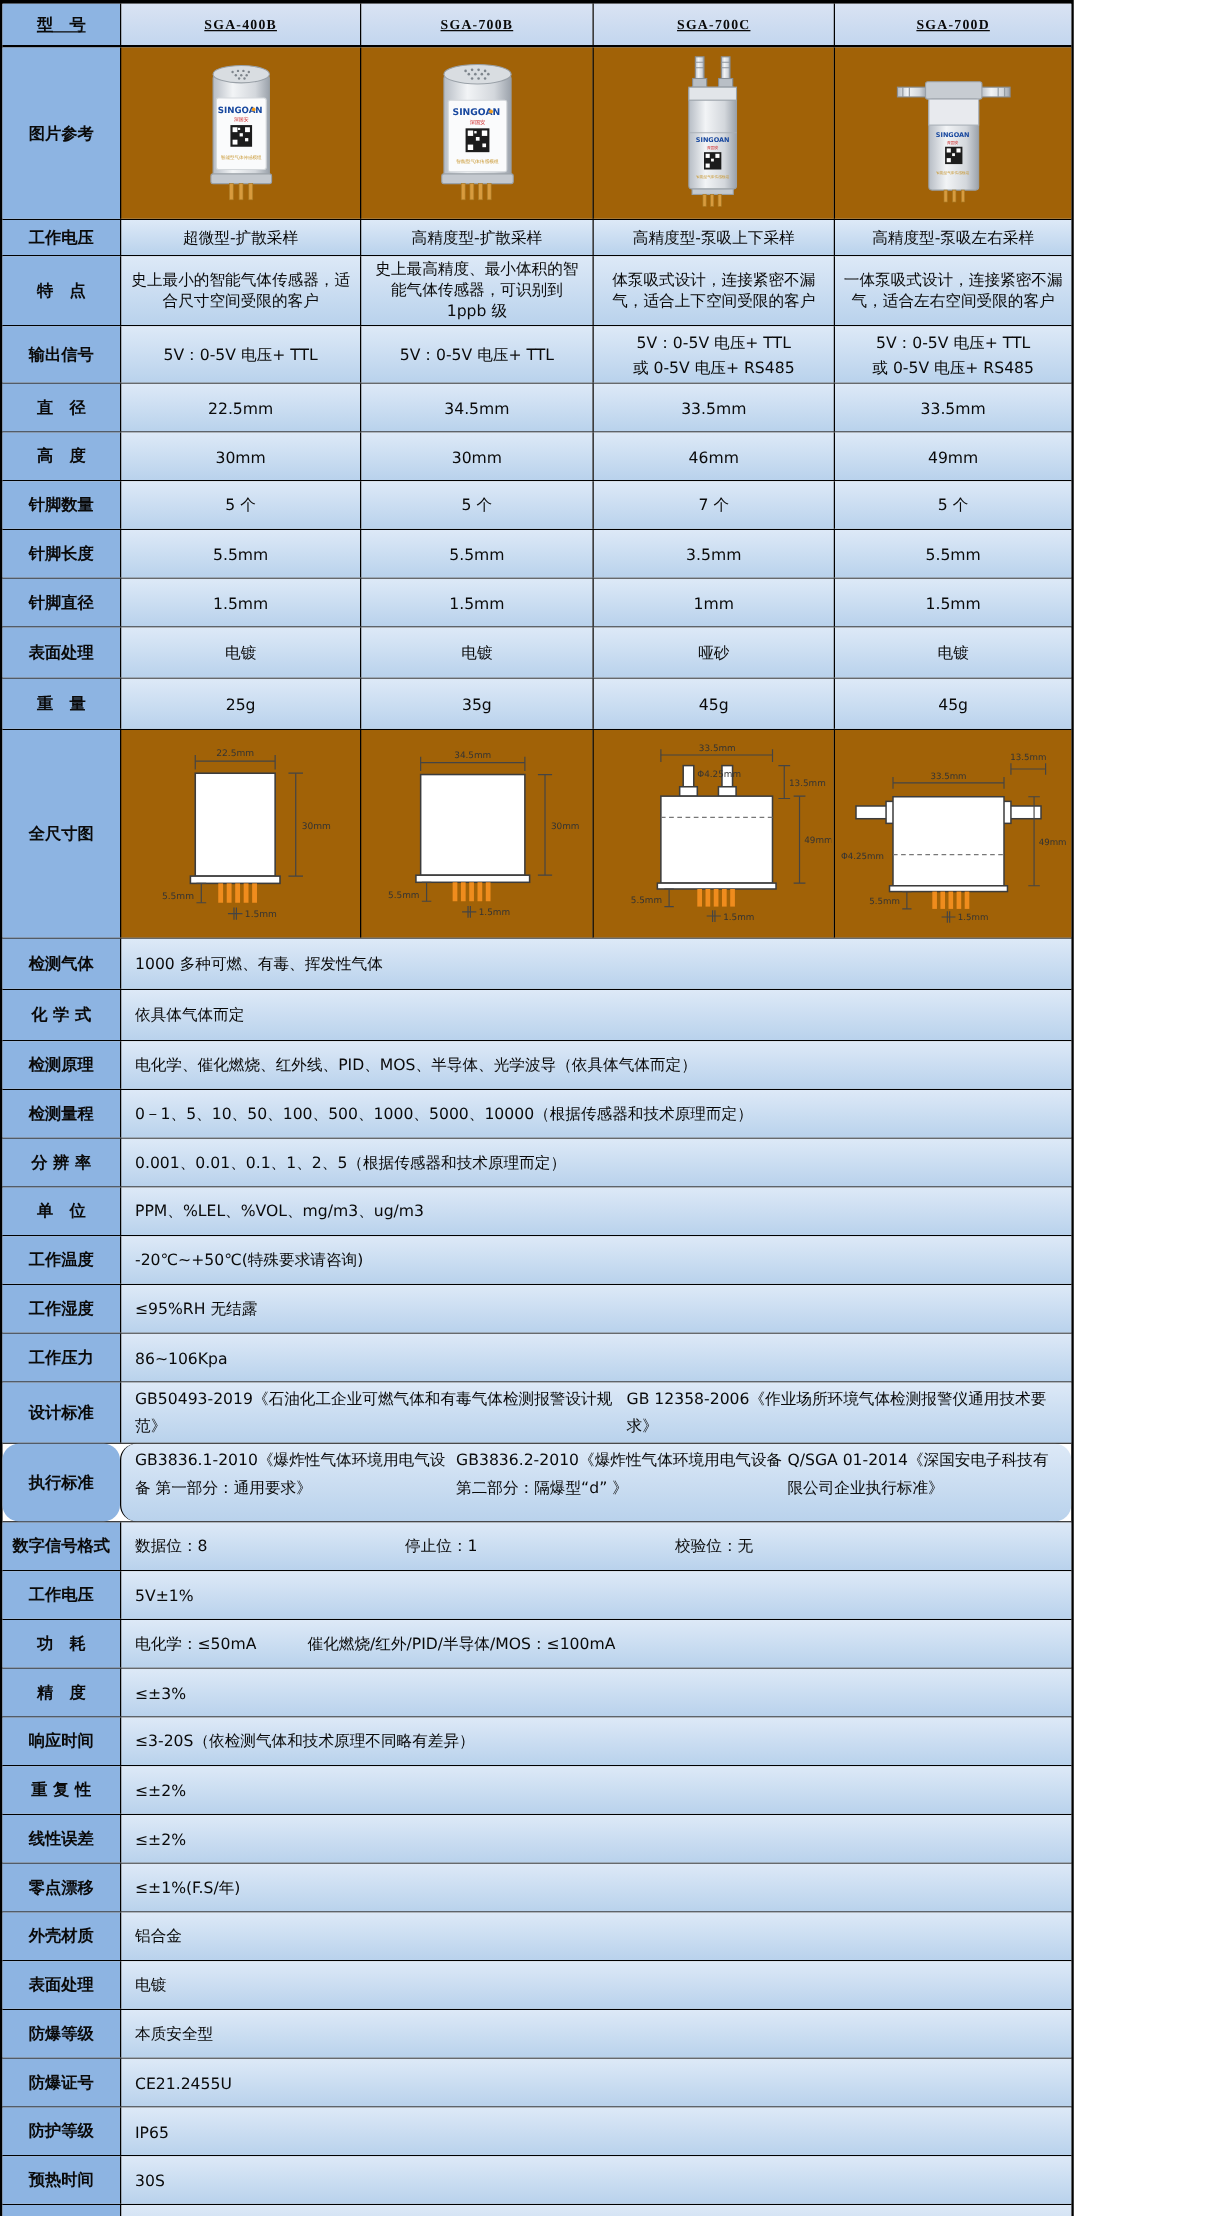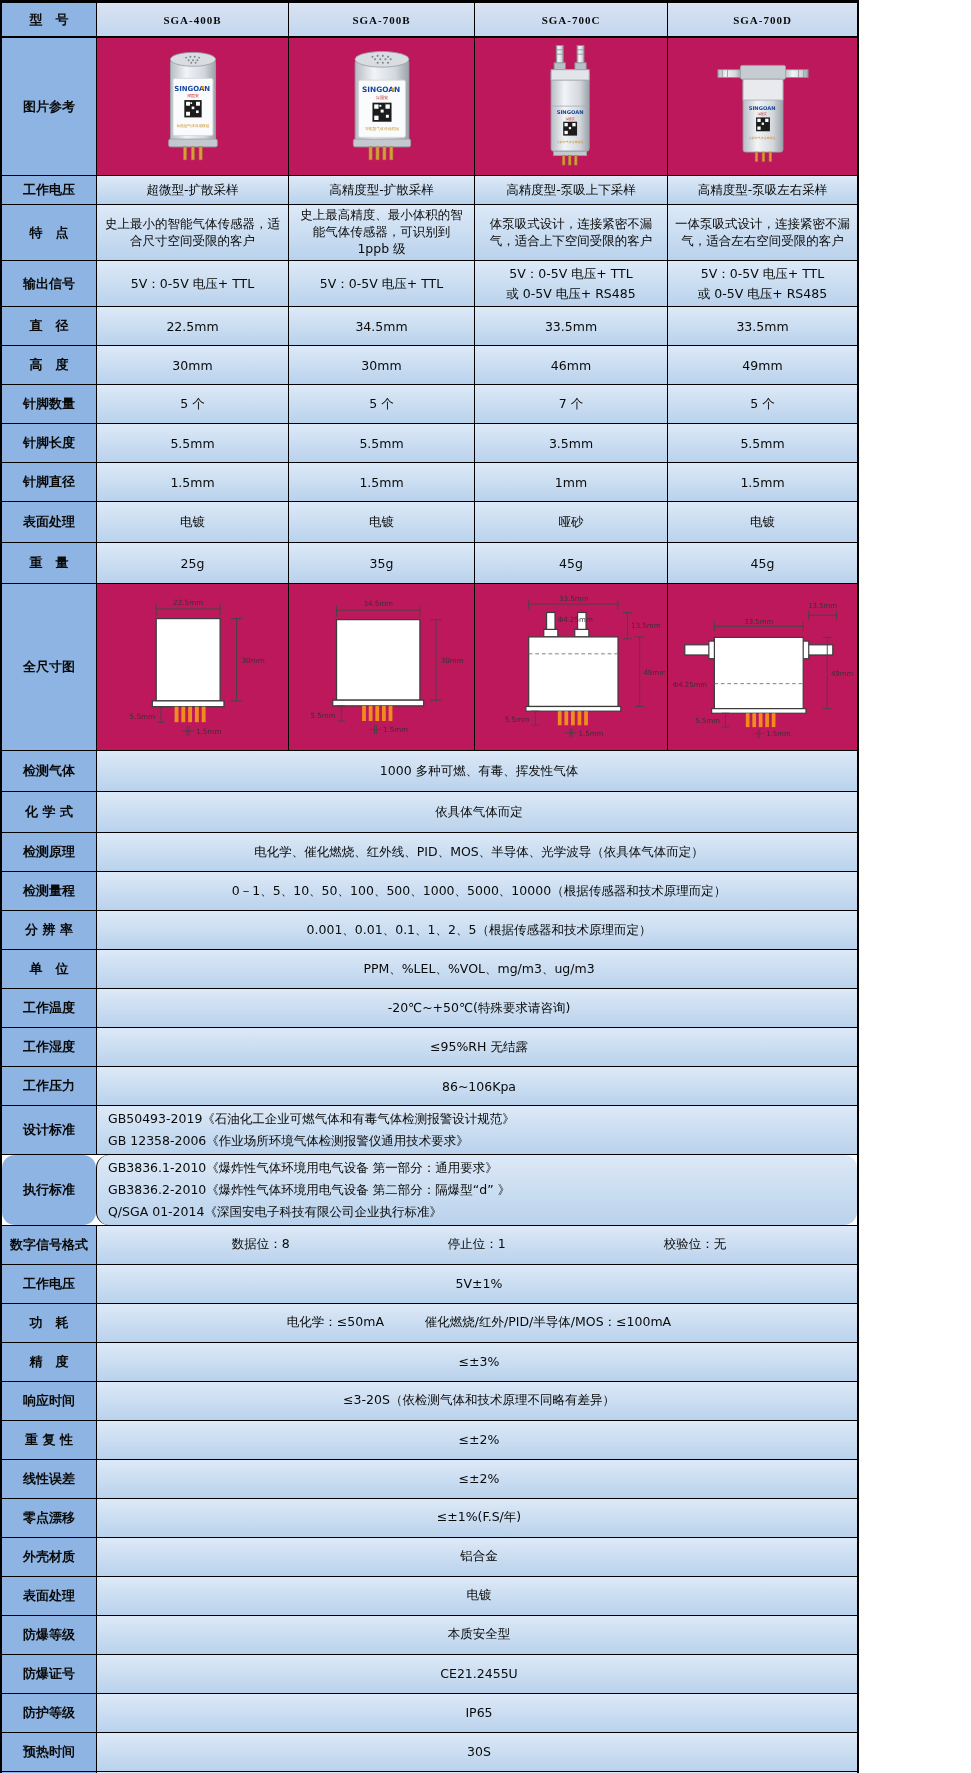--- a/index.html
+++ b/index.html
@@ -6,27 +6,27 @@
   body{width:971px;font-family:"DejaVu Sans","Liberation Sans",sans-serif;color:#0a0a0a;}
   .spec-table{width:859px;border:2px solid #000;border-top-width:3px;box-sizing:border-box;}
   .row{display:grid;grid-template-columns:94px 192px 186px 193px 190px;border-bottom:1px solid #000;}
   .row-full{display:grid;grid-template-columns:94px 1fr;border-bottom:1px solid #000;}
   .row:last-child,.row-full:last-child{border-bottom:none;}
   .row-header{border-bottom:2px solid #000;}
   .label-cell{background:#8db4e2;display:flex;align-items:center;justify-content:center;
     font-weight:bold;font-size:13px;text-align:center;padding:2px 3px;box-sizing:border-box;}
   .cell{background:linear-gradient(#dde9f7,#b9d2ec);display:flex;align-items:center;justify-content:center;
     text-align:center;font-size:12.5px;padding:2px 7px;box-sizing:border-box;border-left:1px solid #000;}
-  .cell.white{background:#be185d;padding:2px;}
+  .cell.white{background:#a16207;padding:2px;}
   .hdr-cell{font-family:"Liberation Serif","DejaVu Serif",serif;font-weight:bold;font-size:11px;
     letter-spacing:1px;background:linear-gradient(#d9e3f3,#c3d6ee);}
-  .cell.full{justify-content:center;text-align:left;padding-left:11px;}
-  .cell.col{flex-direction:column;align-items:flex-start;justify-content:center;line-height:1.75;}
+  .cell.full{justify-content:flex-start;text-align:left;padding-left:11px;}
+  .cell.col{flex-direction:row;align-items:flex-start;justify-content:center;line-height:1.75;}
   .stack{flex-direction:column;line-height:1.6;}
-  .h-hdr{min-height:33px;}
+  .h-hdr{min-height:33px;text-decoration:underline;}
   .h-img{min-height:137px;}
   .h-28{min-height:28px;}
   .h-44{min-height:44px;}
   .h-45{min-height:45px;}
   .h-38{min-height:38px;}
   .h-40{min-height:40px;}
   .h-48{min-height:48px;}
   .h-62{min-height:62px;border-radius:13px;}
   .h-166{min-height:166px;}
   .p-wide{display:inline-block;min-width:216px;}

